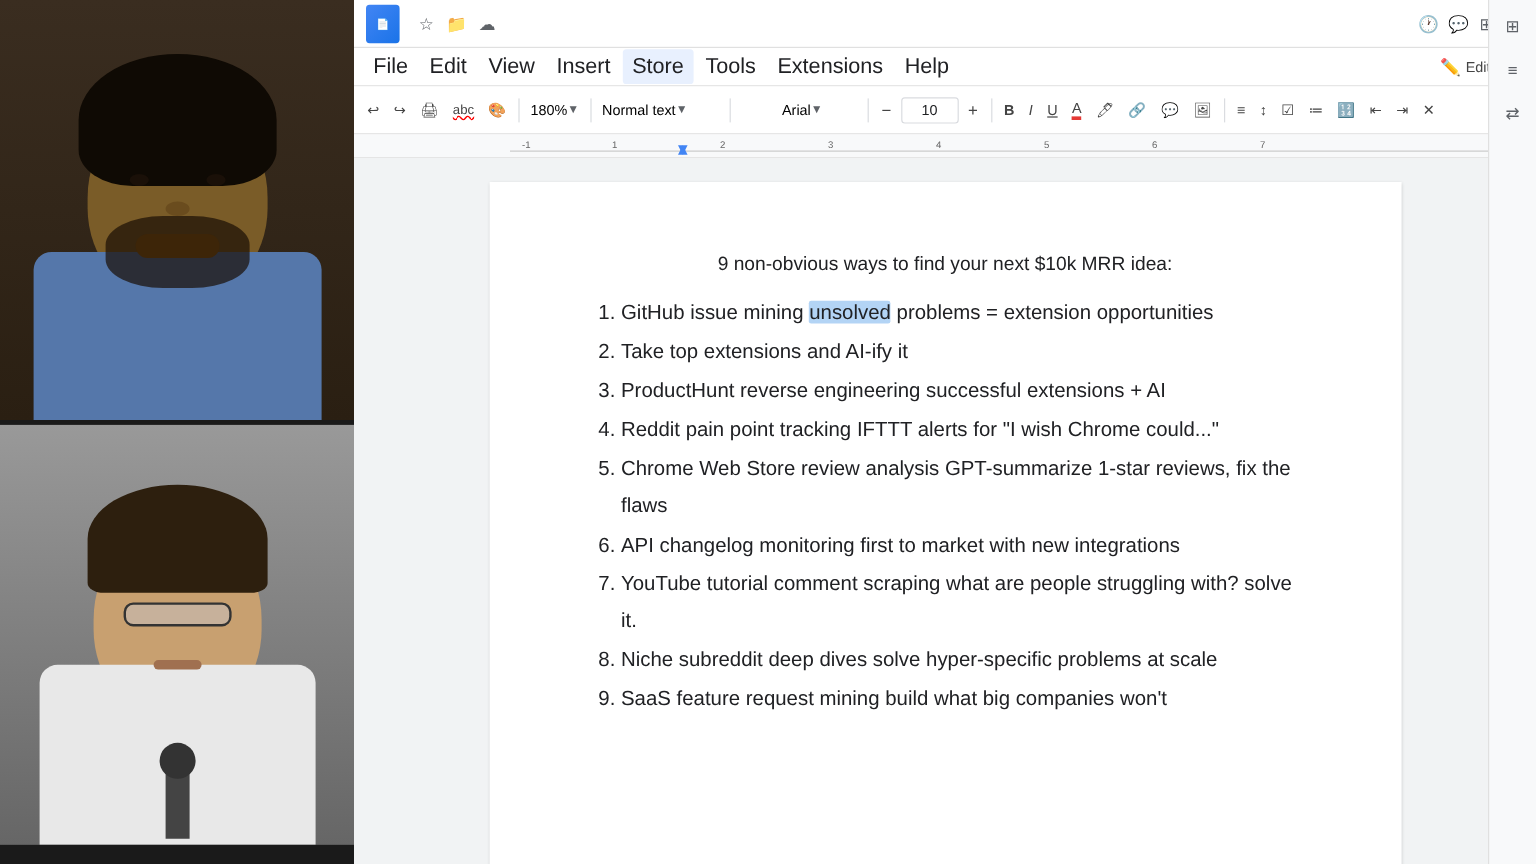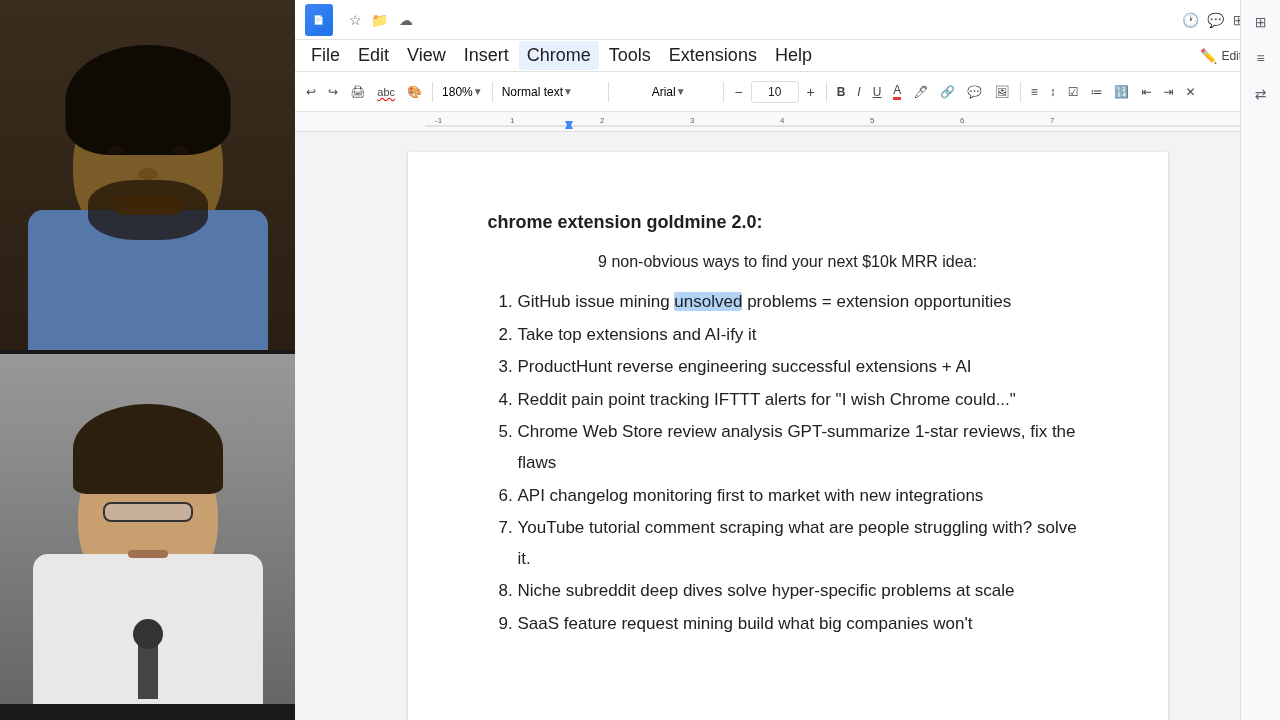--- a/index.html
+++ b/index.html
@@ -385,21 +385,21 @@
       <span class="title-icon">⊞</span>
       <span class="title-icon">🔒</span>
     </div>
   </div>
 
   <div class="menu-bar">
     <span class="menu-item">File</span>
     <span class="menu-item">Edit</span>
     <span class="menu-item">View</span>
     <span class="menu-item">Insert</span>
-    <span class="menu-item format-highlighted">Chrome</span>
+    <span class="menu-item format-highlighted">Store</span>
     <span class="menu-item">Tools</span>
     <span class="menu-item">Extensions</span>
     <span class="menu-item">Help</span>
     <div style="margin-left:auto;display:flex;align-items:center;gap:6px;">
       <span style="font-size:12px;color:#444;display:flex;align-items:center;gap:4px;">
         <span style="font-size:14px;">✏️</span>
         <span>Editing</span>
         <span class="chevron">▼</span>
       </span>
     </div>
@@ -471,21 +471,20 @@
         <text x="625" y="12" font-size="8" fill="#666">7</text>
 
         <polygon points="140,18 148,18 144,10" fill="#4285f4"></polygon>
         <polygon points="140,10 148,10 144,18" fill="#4285f4"></polygon>
       </svg>
     </div>
   </div>
 
   <div class="doc-area">
     <div class="doc-page">
-      <p class="doc-title-text">chrome extension goldmine 2.0:</p>
       <p class="doc-subtitle">9 non-obvious ways to find your next $10k MRR idea:</p>
       <ol class="doc-list">
         <li>GitHub issue mining <span class="highlight-word">unsolved</span> problems = extension opportunities</li>
         <li>Take top extensions and AI-ify it</li>
         <li>ProductHunt reverse engineering successful extensions + AI</li>
         <li>Reddit pain point tracking IFTTT alerts for "I wish Chrome could..."</li>
         <li>Chrome Web Store review analysis GPT-summarize 1-star reviews, fix the flaws</li>
         <li>API changelog monitoring first to market with new integrations</li>
         <li>YouTube tutorial comment scraping what are people struggling with? solve it.</li>
         <li>Niche subreddit deep dives solve hyper-specific problems at scale</li>

